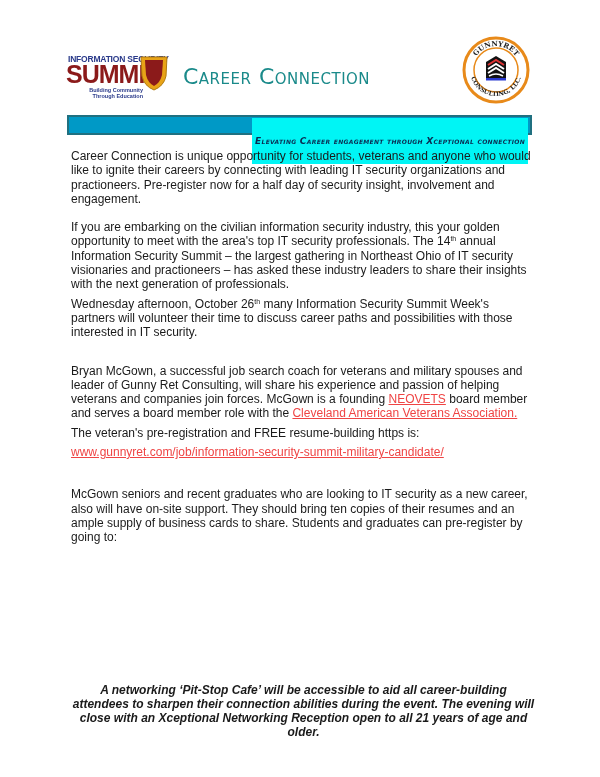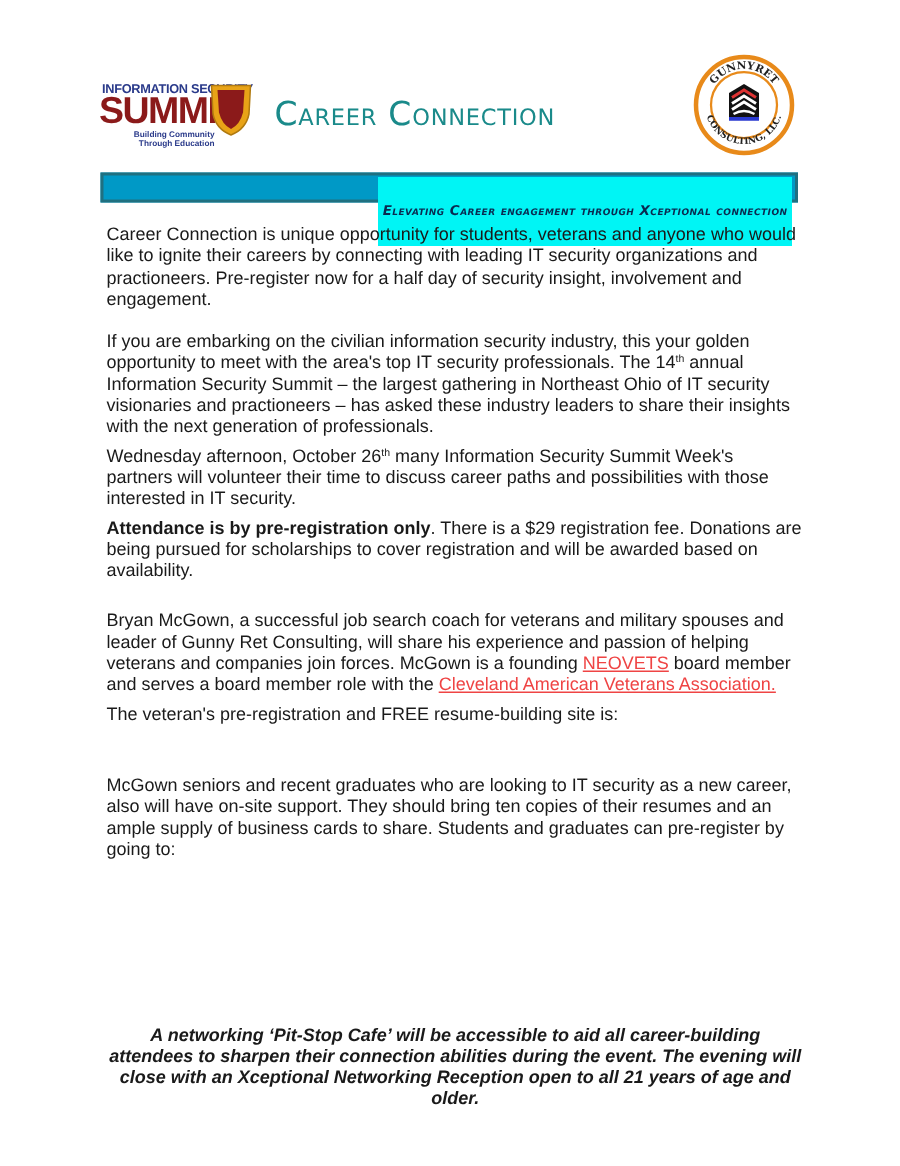--- a/index.html
+++ b/index.html
@@ -69,26 +69,26 @@
   <div class="banner-text">Elevating Career engagement through Xceptional connection</div>
 </div>
 
 <div class="content">
   <p class="p">Career Connection is unique opportunity for students, veterans and anyone who would like to ignite their careers by connecting with leading IT security organizations and practioneers.  Pre-register now for a half day of security insight, involvement and engagement.</p>
   <div class="gap-lg"></div>
   <p class="p"><span>If you are embarking on the civilian information security industry, this your golden opportunity to meet with the area's top IT security professionals.  The 14</span><sup>th</sup><span> annual Information Security Summit – the largest gathering in Northeast Ohio of IT security visionaries and practioneers – has asked these industry leaders to share their insights with the next generation of professionals.</span></p>
   <div class="gap-sm"></div>
   <p class="p"><span>Wednesday afternoon, October 26</span><sup>th</sup><span> many Information Security Summit Week's partners will volunteer their time to discuss career paths and possibilities with those interested in IT security.</span></p>
   <div class="gap-sm"></div>
-  <p class="p"><span class="bold">Attendance is by pre-registration only</span><span>.  There is a $29 registration fee.  Donations are being pursued for scholarships to cover registration and will be awarded based on availability.</span></p>
   <div class="gap-sm"></div>
   <div class="gap-lg"></div>
   <p class="p"><span>Bryan McGown, a successful job search coach for veterans and military spouses and leader of Gunny Ret Consulting, will share his experience and passion of helping veterans and companies join forces.  McGown is a founding </span><a class="link" href="#">NEOVETS</a><span> board member and serves a board member role with the </span><a class="link" href="#">Cleveland American Veterans Association.</a></p>
   <div class="gap-sm"></div>
-  <p class="p">The veteran's pre-registration and FREE resume-building site is:</p>
+  <p class="p">The veteran's pre-registration and FREE resume-building https is:</p>
   <div class="gap-sm"></div>
+  <p class="p"><a class="link" href="#">www.gunnyret.com/job/information-security-summit-military-candidate/</a></p>
   <div class="gap-lg"></div>
   <div class="gap-lg"></div>
   <p class="p">McGown seniors and recent graduates who are looking to IT security as a new career, also will have on-site support.  They should bring ten copies of their resumes and an ample supply of business cards to share.  Students and graduates can pre-register by going to:</p>
   <div class="gap-lg"></div>
 </div>
 
 <div class="closing">A networking ‘Pit-Stop Cafe’ will be accessible to aid all career-building attendees to sharpen their connection abilities during the event. The evening will close with an Xceptional Networking Reception open to all 21 years of age and older.</div>
 
 </body></html>

